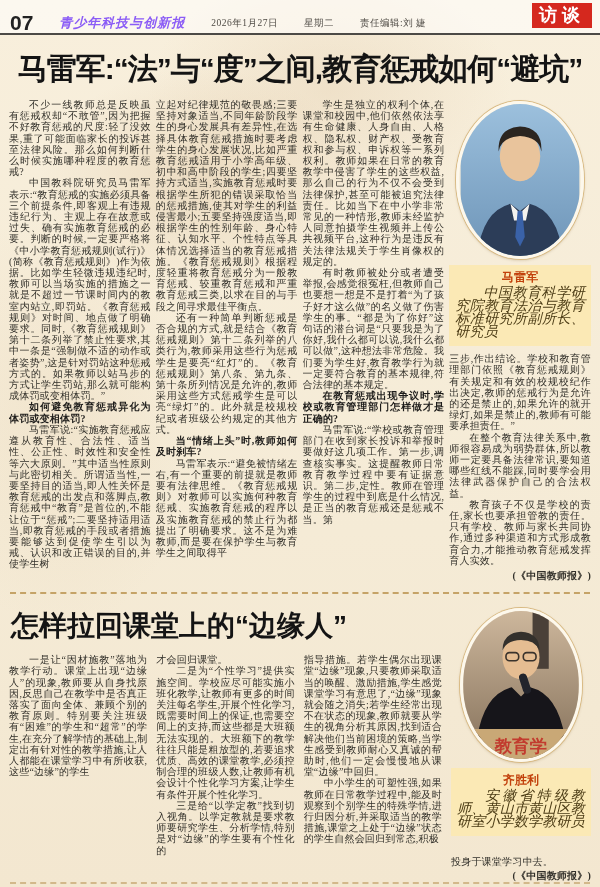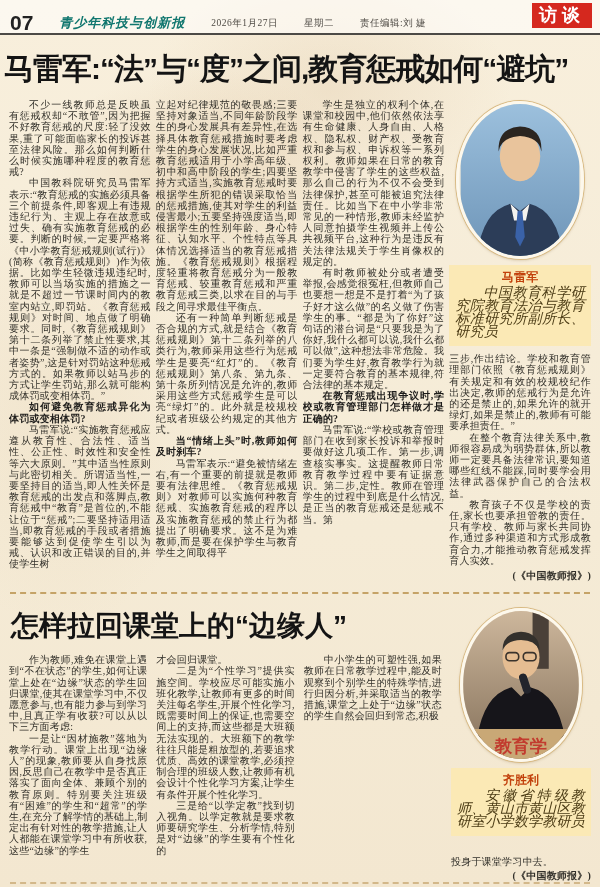--- a/index.html
+++ b/index.html
@@ -10,29 +10,29 @@
       radial-gradient(ellipse 230px 160px at 200px 180px, rgba(206,172,128,.28), transparent 70%),
       radial-gradient(ellipse 260px 170px at 330px 90px, rgba(201,164,118,.18), transparent 70%),
       radial-gradient(ellipse 200px 300px at 60px 420px, rgba(214,186,145,.15), transparent 70%),
       linear-gradient(180deg,#f8efdc 0%,#f5ebd6 60%,#f3e7d0 100%);
     color:#32302a;
   }
   
   .hdr{position:relative;height:33px;padding:0 10px;border-bottom:2px solid #4c4a46;
        display:flex;align-items:flex-end;gap:26px;background:rgba(255,255,255,.55);}
   .pageno{font-family:"Liberation Sans",sans-serif;font-weight:bold;font-size:21px;color:#222;line-height:1;}
-  .masthead{font-style:italic;font-weight:bold;font-size:13px;color:#0f766e;line-height:1.2;
+  .masthead{font-style:italic;font-weight:bold;font-size:13px;color:#8b5cf6;line-height:1.2;
             letter-spacing:1px;padding-bottom:2px;}
   .hmeta{font-size:9.5px;color:#4e4a44;padding-bottom:3px;letter-spacing:.5px;}
   .tag{position:absolute;right:8px;top:3px;background:#d5281e;color:#fff;z-index:3;
        font-family:"Liberation Sans",sans-serif;font-weight:bold;font-size:18px;
        padding:3px 7px 4px;letter-spacing:5px;line-height:1;}
   
   .a1-title{font-family:"Liberation Sans",sans-serif;font-weight:bold;color:#141414;
-            font-size:30px;margin:16px 4px 12px;letter-spacing:-1px;line-height:1.2;}
+            font-size:30px;text-align:center;margin:16px 4px 12px;letter-spacing:-1px;line-height:1.2;}
   .cols{display:flex;gap:5px;padding:0 9px;}
   .col{flex:1 1 0;min-width:0;font-size:10px;line-height:11.2px;text-align:justify;
        letter-spacing:.2px;overflow:hidden;}
   .a1 .col{height:487px;}
   .col p{margin:0;text-indent:2em;}
   .col p.cont{text-indent:0;}
   .col p.q{font-weight:bold;color:#1d1c1a;}
   .col p.attr{text-indent:0;text-align:right;font-weight:bold;margin-top:4px;}
   
   .photo{margin:2px auto 6px;width:122px;height:152px;border-radius:50%;overflow:hidden;
@@ -123,31 +123,31 @@
 </div>
 
 <div class="sep"></div>
 
 <div class="a2">
   <div class="a2-left">
     <h2 class="a2-title">怎样拉回课堂上的“边缘人”</h2>
     <div class="a2-cols">
 
       <div class="col">
-        <p>作为教师,难免在课堂上遇到“不在状态”的学生,如何让课堂上处在“边缘”状态的学生回归课堂,使其在课堂学习中,不仅愿意参与,也有能力参与到学习中,且真正学有收获?可以从以下三方面考虑:</p>
         <p>一是让“因材施教”落地为教学行动。课堂上出现“边缘人”的现象,教师要从自身找原因,反思自己在教学中是否真正落实了面向全体、兼顾个别的教育原则。特别要关注班级有“困难”的学生和“超常”的学生,在充分了解学情的基础上,制定出有针对性的教学措施,让人人都能在课堂学习中有所收获,这些“边缘”的学生</p>
       </div>
 
       <div class="col">
         <p class="cont">才会回归课堂。</p>
         <p>二是为“个性学习”提供实施空间。学校应尽可能实施小班化教学,让教师有更多的时间关注每名学生,开展个性化学习,既需要时间上的保证,也需要空间上的支持,而这些都是大班额无法实现的。大班额下的教学往往只能是粗放型的,若要追求优质、高效的课堂教学,必须控制合理的班级人数,让教师有机会设计个性化学习方案,让学生有条件开展个性化学习。</p>
         <p>三是给“以学定教”找到切入视角。以学定教就是要求教师要研究学生、分析学情,特别是对“边缘”的学生要有个性化的</p>
       </div>
 
       <div class="col">
+        <p class="cont">指导措施。若学生偶尔出现课堂“边缘”现象,只要教师采取适当的唤醒、激励措施,学生感觉课堂学习有意思了,“边缘”现象就会随之消失;若学生经常出现不在状态的现象,教师就要从学生的视角分析其原因,找到适合解决他们当前困境的策略,当学生感受到教师耐心又真诚的帮助时,他们一定会慢慢地从课堂“边缘”中回归。</p>
         <p>中小学生的可塑性强,如果教师在日常教学过程中,能及时观察到个别学生的特殊学情,进行归因分析,并采取适当的教学措施,课堂之上处于“边缘”状态的学生自然会回归到常态,积极</p>
       </div>
 
     </div>
   </div>
 
   <div class="a2-right">
     <div class="photo">
       <svg viewBox="0 0 100 128">
         <defs>

